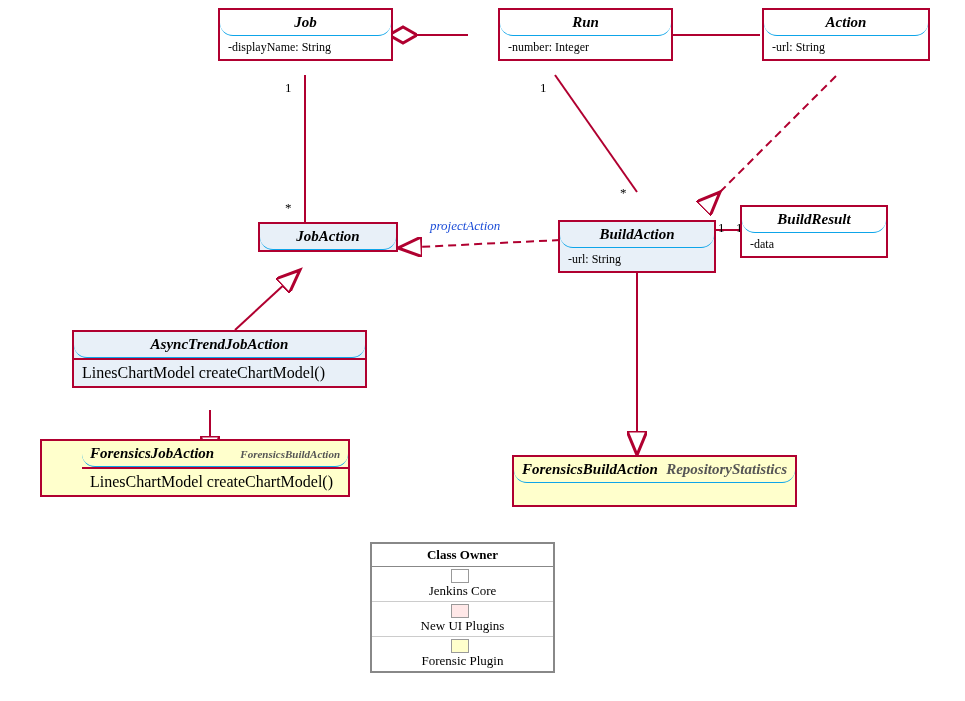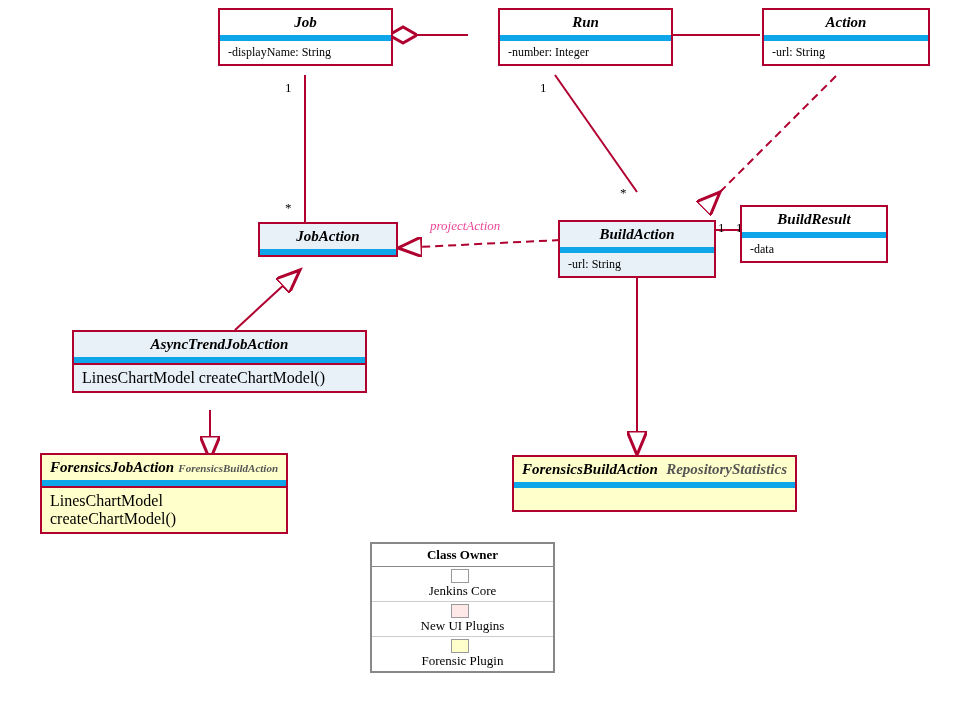--- a/index.html
+++ b/index.html
@@ -29,26 +29,27 @@
       background: #fff;
       text-align: center;
     }
     .uml-box.yellow {
       background: #ffffcc;
     }
     .uml-box.light-blue {
       background: #e8f0f8;
     }
     .uml-box .title-section {
-      border-bottom: 6px solid #0ea5e9;
+      border-bottom: 1px solid #0ea5e9;
       padding: 4px 8px;
       font-style: italic;
       font-weight: bold;
       font-size: 15px;
       color: #000;
+      border-radius: 13px;
     }
     .uml-box .attr-section {
       padding: 4px 8px;
       font-size: 12px;
       color: #000;
       text-align: left;
     }
     .uml-box .method-section {
       border-top: 2px solid #b00030;
       padding: 4px 8px;
@@ -131,21 +132,21 @@
 
   </svg>
 
   <span style="position:absolute; top:80px; left:285px; font-size:13px; color:#000;">1</span>
   <span style="position:absolute; top:200px; left:285px; font-size:13px; color:#000;">*</span>
   <span style="position:absolute; top:80px; left:540px; font-size:13px; color:#000;">1</span>
   <span style="position:absolute; top:185px; left:620px; font-size:13px; color:#000;">*</span>
   <span style="position:absolute; top:220px; left:718px; font-size:13px; color:#000;">1</span>
   <span style="position:absolute; top:220px; left:736px; font-size:13px; color:#000;">1</span>
 
-  <span style="position:absolute; top:218px; left:430px; font-size:13px; color:#ec4899; font-style:italic;">projectAction</span>
+  <span style="position:absolute; top:218px; left:430px; font-size:13px; color:#1d4ed8; font-style:italic;">projectAction</span>
 
   <div class="uml-box" style="top:8px; left:218px; width:175px;">
     <div class="title-section">Job</div>
     <div class="attr-section">-displayName: String</div>
   </div>
 
   <div class="uml-box" style="top:8px; left:468px; width:175px;margin-left:30px;">
     <div class="title-section">Run</div>
     <div class="attr-section">-number: Integer</div>
   </div>
@@ -167,21 +168,21 @@
   <div class="uml-box" style="top:205px; left:740px; width:148px;">
     <div class="title-section">BuildResult</div>
     <div class="attr-section">-data</div>
   </div>
 
   <div class="uml-box light-blue" style="top:330px; left:72px; width:295px;">
     <div class="title-section">AsyncTrendJobAction</div>
     <div class="method-section">LinesChartModel createChartModel()</div>
   </div>
 
-  <div class="uml-box yellow" style="top:453px; left:40px; width:248px;">
+  <div class="uml-box yellow" style="top:439px; left:40px; width:310px;padding-left:40px;">
     <div class="title-section" style="display:flex; justify-content:space-between; align-items:baseline;">
       <span>ForensicsJobAction</span>
       <span style="font-size:11px; font-style:italic; color:#555;">ForensicsBuildAction</span>
     </div>
     <div class="method-section">LinesChartModel createChartModel()</div>
   </div>
 
   <div class="uml-box yellow" style="top:455px; left:512px; width:285px;">
     <div class="title-section" style="display:flex; justify-content:space-between; align-items:baseline;">
       <span>ForensicsBuildAction</span>

